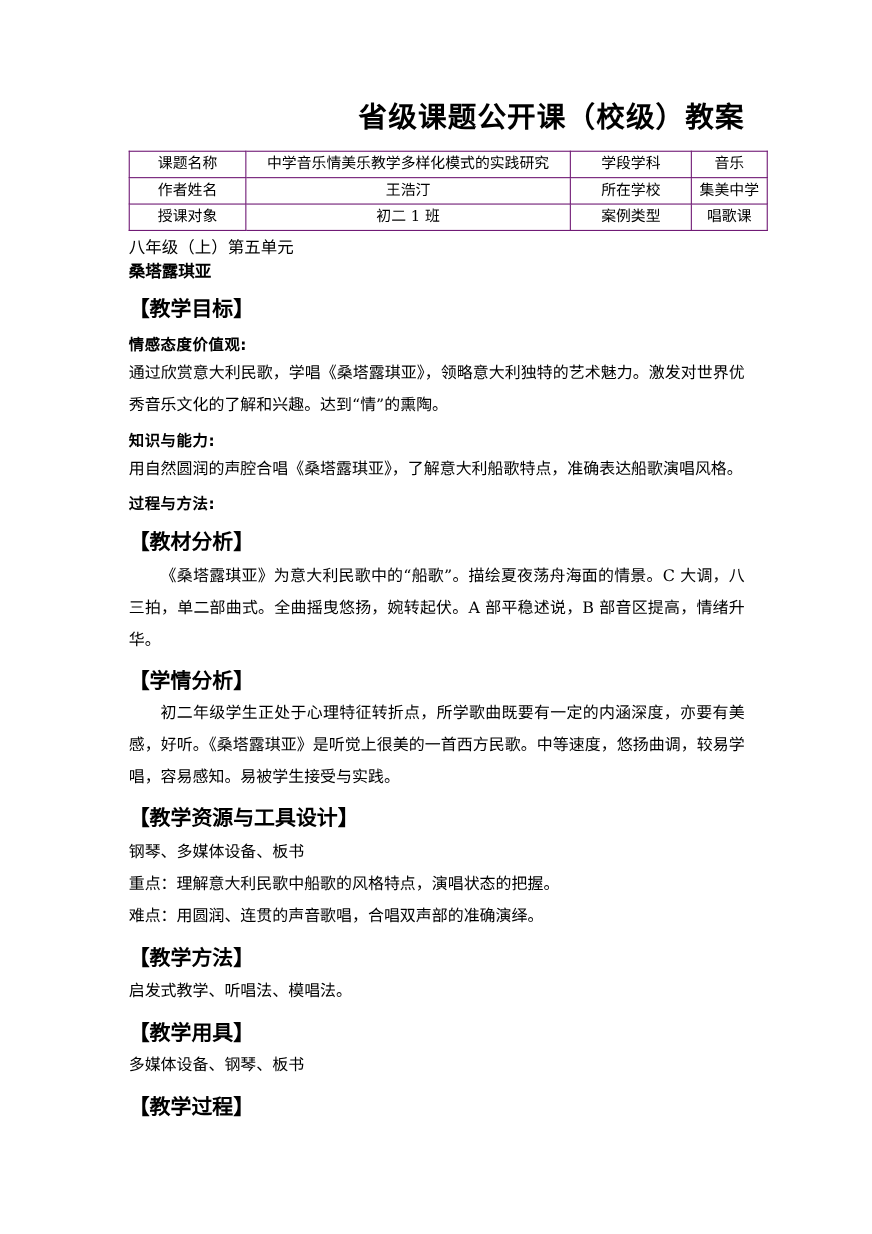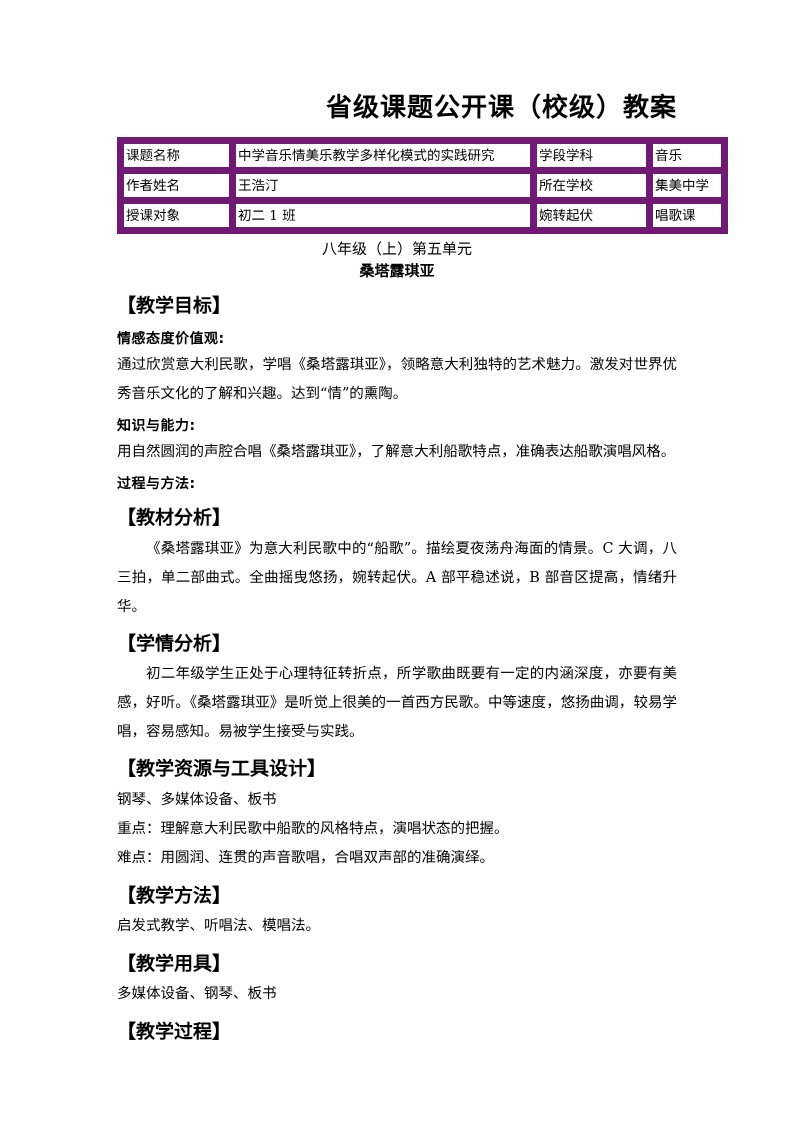--- a/index.html
+++ b/index.html
@@ -46,40 +46,39 @@
 
   
   table.info {
     border-collapse: collapse;
     width: 560px;
     table-layout: fixed;
     font-size: 13.5px;
     font-family: "DejaVu Serif", "Liberation Serif", serif;
   }
   table.info td {
-    border: 7px solid #701a75;
-    text-align: left;
+    border: 1px solid #701a75;
+    text-align: center;
     vertical-align: middle;
     height: 21px;
     padding: 1px 2px;
     line-height: 1.25;
     white-space: nowrap;
     overflow: hidden;
   }
   td.label-cell { width: 101px; }
   td.topic-cell { width: 290px; }
   td.seg-cell   { width: 105px; margin-top: 36px; }
   td.subj-cell  { width: 64px; }
   td.mid-cell   { width: 178px; }
   td.midlbl-cell{ width: 112px; }
   td.wide-cell  { width: 169px; }
 
   
   .unit-line {
-    text-align: center;
     font-size: 15px;
     line-height: 1.45;
     margin: 0;
     padding-top: 5px;
     white-space: nowrap;
   }
   .unit-line.song { padding-top: 0; font-weight: bold; }
 
   
   .section-head {
@@ -137,21 +136,21 @@
         </tr>
         <tr>
           <td class="label-cell">作者姓名</td>
           <td class="mid-cell">王浩汀</td>
           <td class="midlbl-cell">所在学校</td>
           <td class="wide-cell">集美中学</td>
         </tr>
         <tr>
           <td class="label-cell">授课对象</td>
           <td class="mid-cell">初二 1 班</td>
-          <td class="midlbl-cell">婉转起伏</td>
+          <td class="midlbl-cell">案例类型</td>
           <td class="wide-cell">唱歌课</td>
         </tr>
       </tbody>
     </table>
 
     <p class="unit-line">八年级（上）第五单元</p>
     <p class="unit-line song">桑塔露琪亚</p>
 
     <h2 class="section-head">【教学目标】</h2>
 

